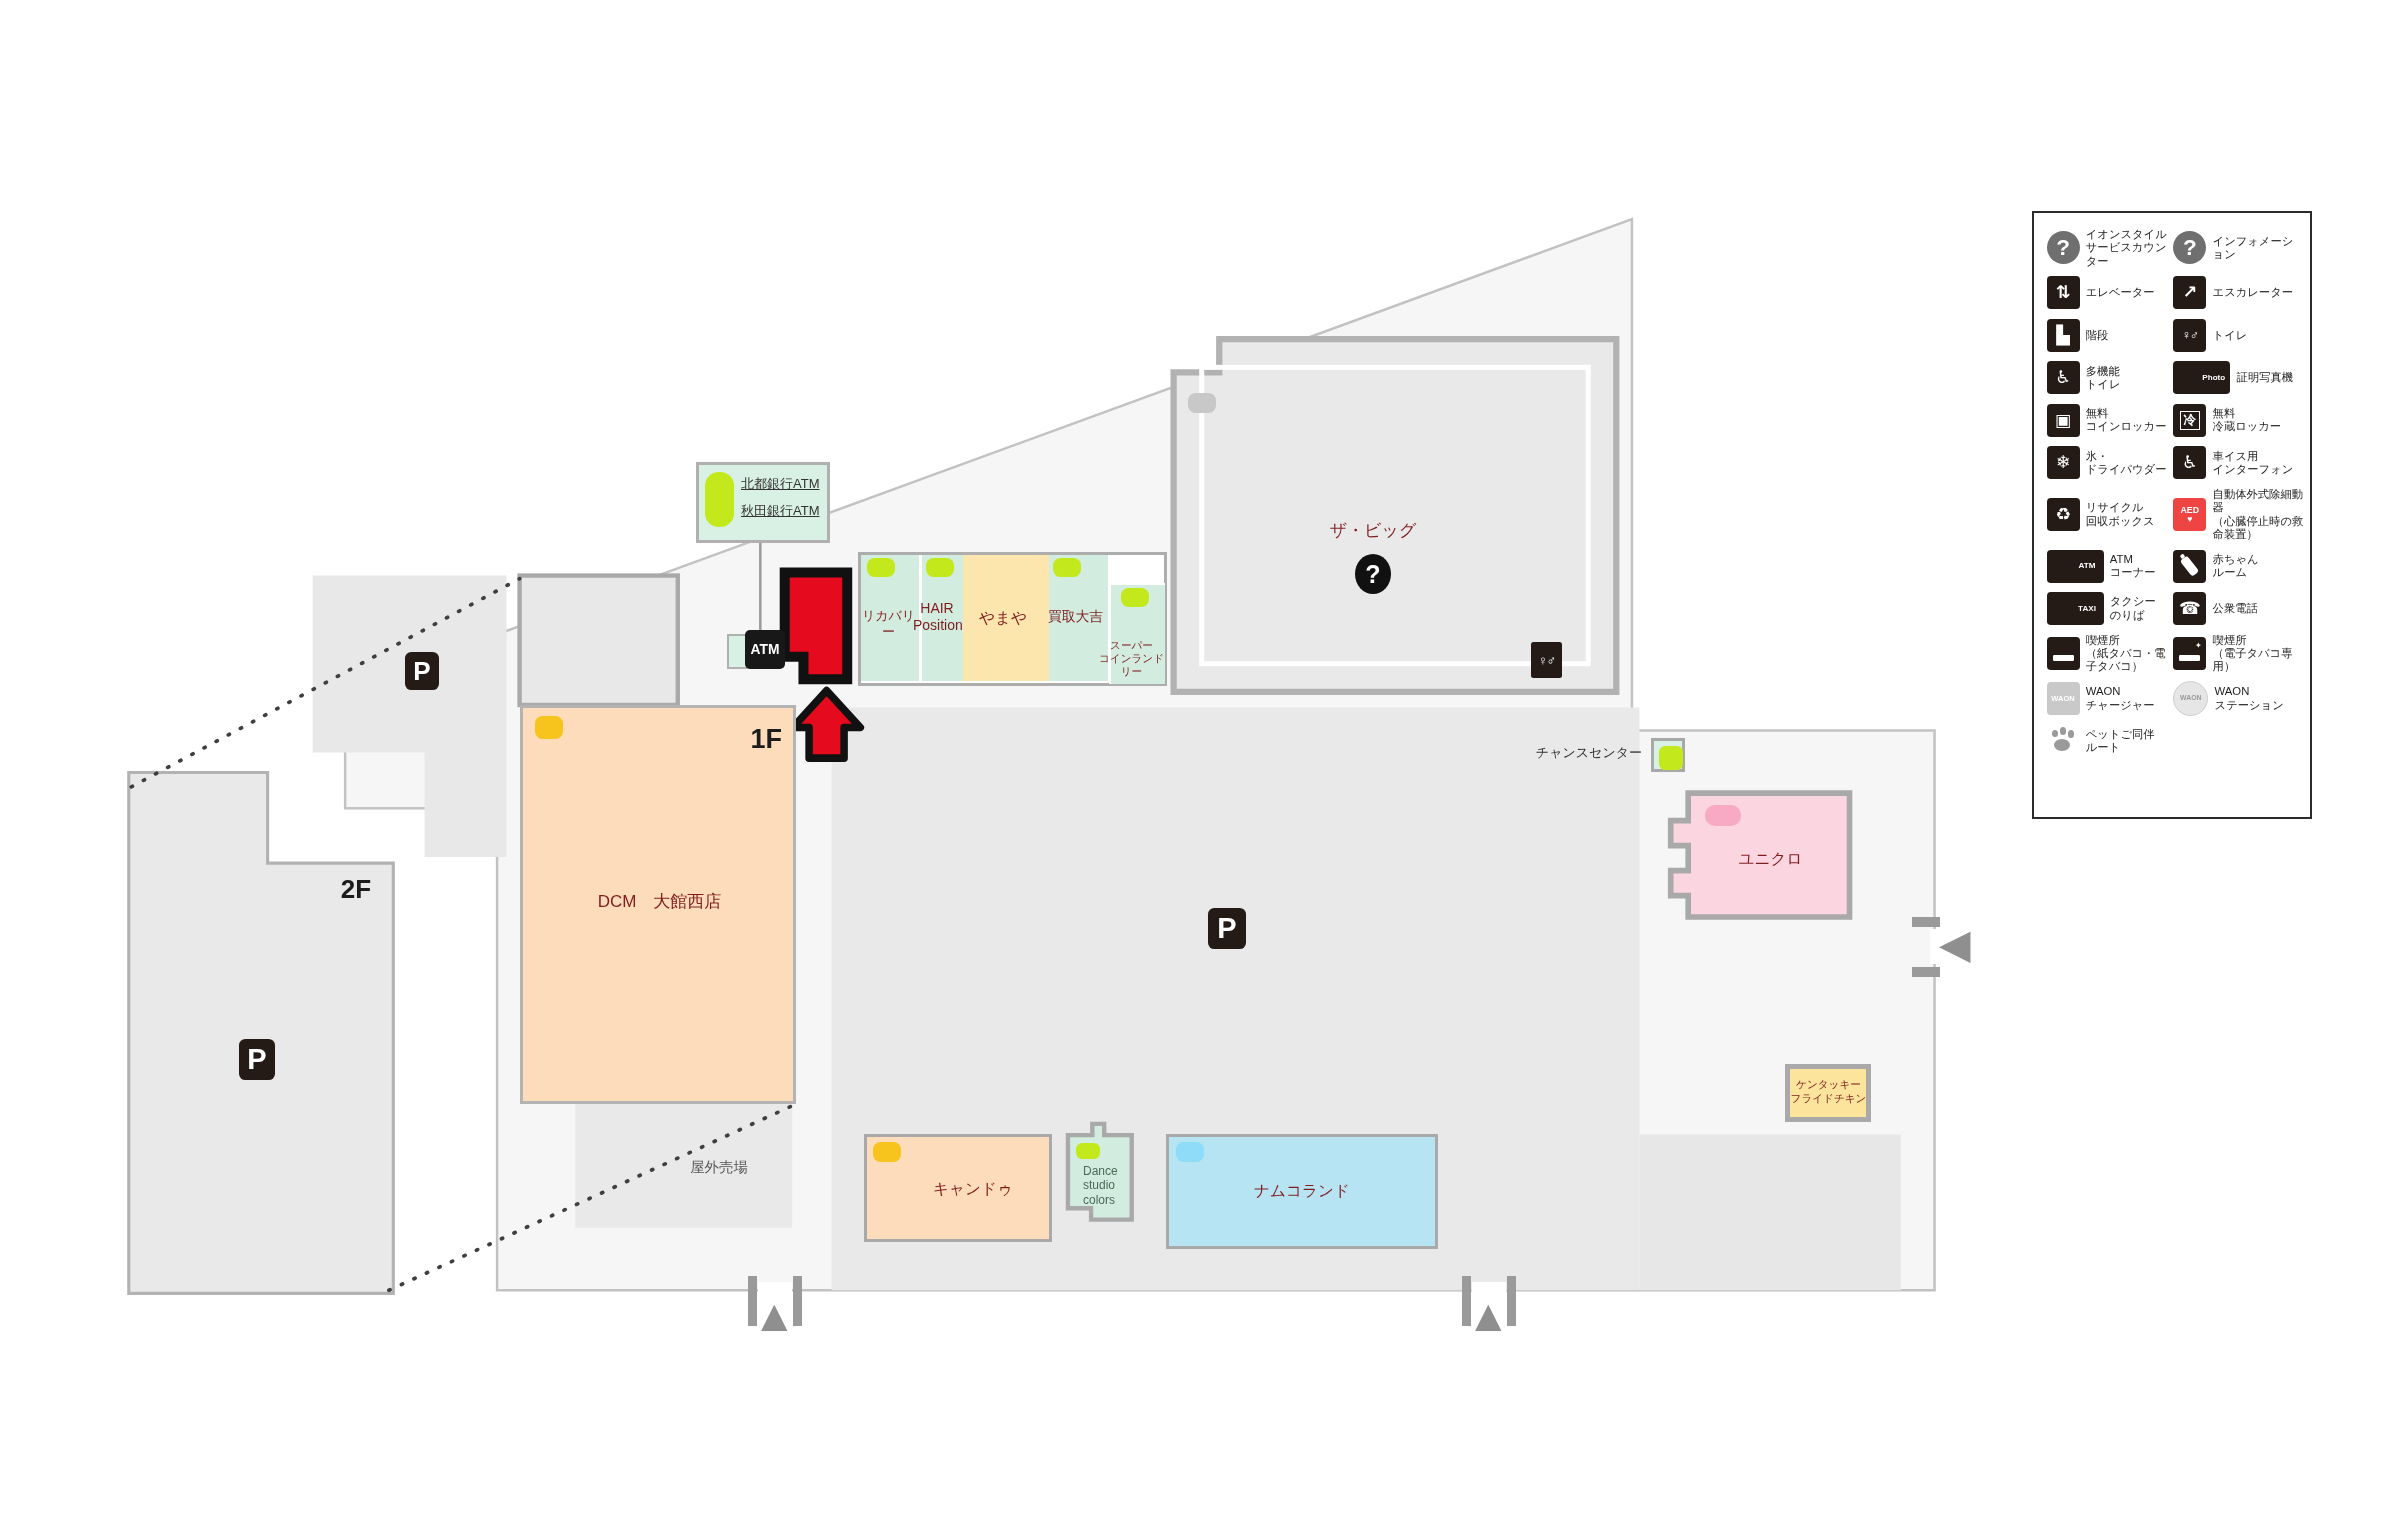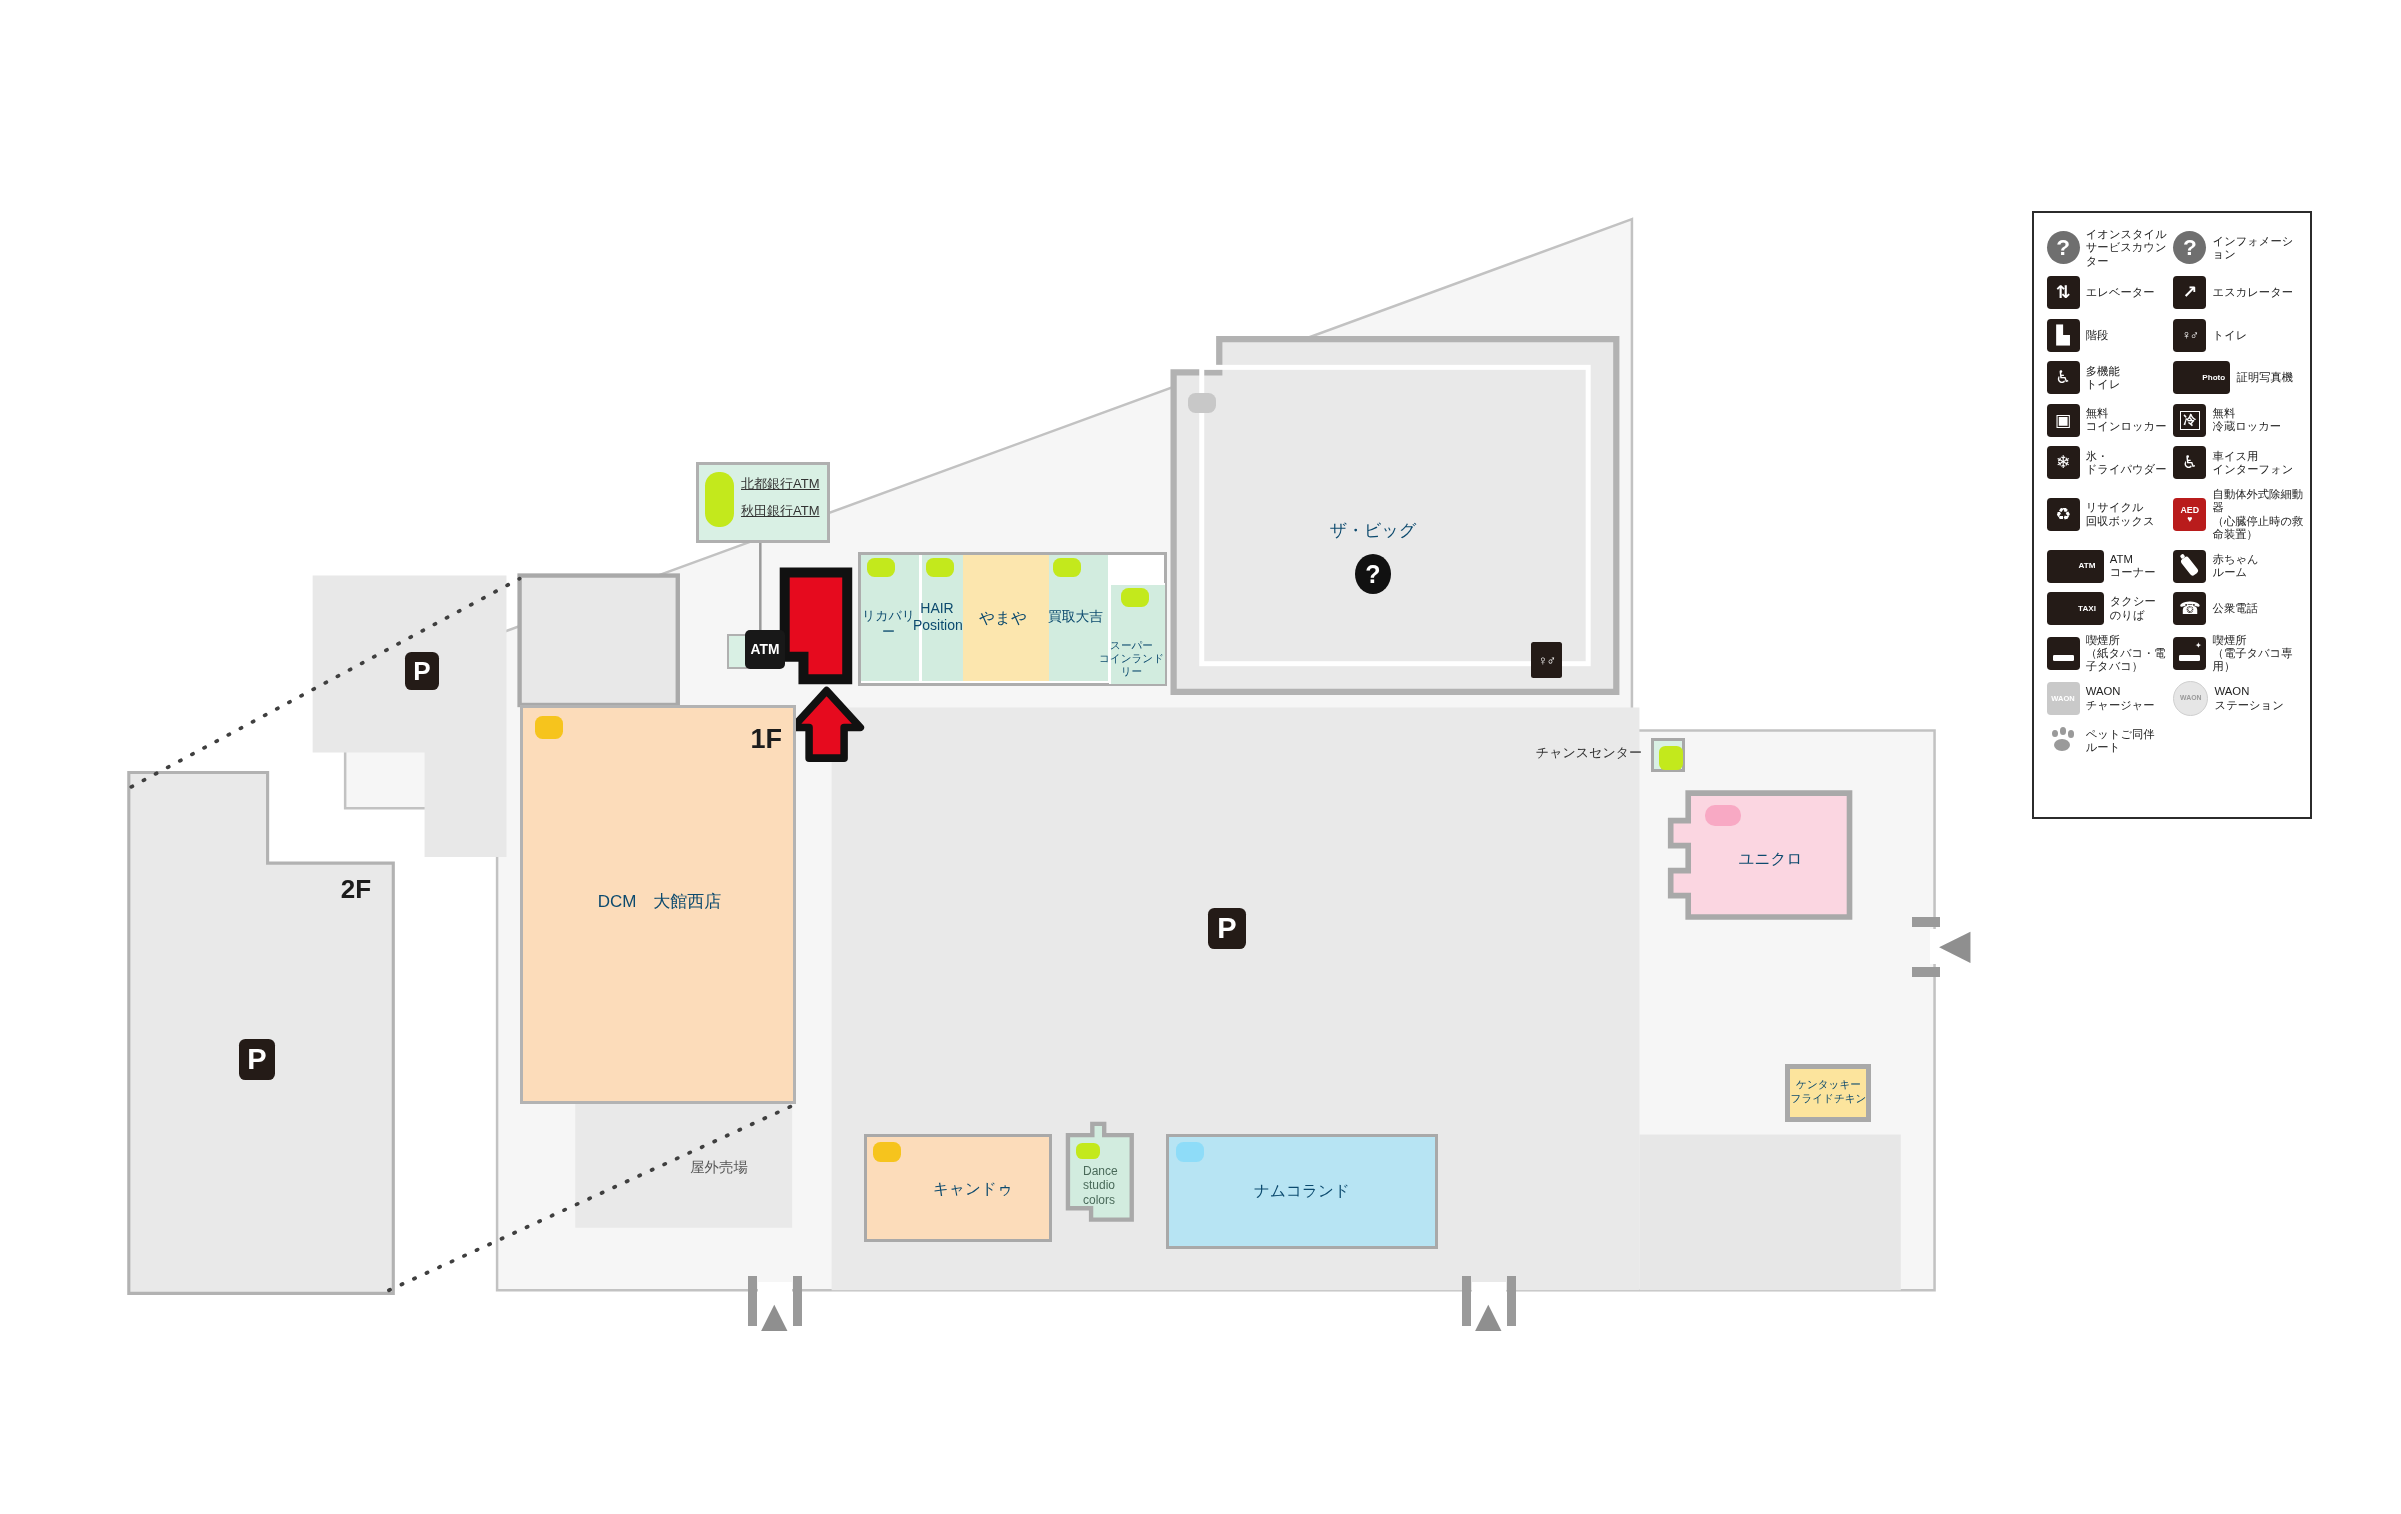--- a/index.html
+++ b/index.html
@@ -1,20 +1,20 @@
 <!DOCTYPE html>
 <html style="font-size:10px"><head>
 <meta charset="utf-8">
 <style>
   html,body{margin:0;padding:0;background:#fff;}
   #canvas{position:relative;width:2401px;height:1515px;background:#ffffff;overflow:hidden;
           font-family:"Liberation Sans","DejaVu Sans",sans-serif;color:#4c4c4c;}
   .abs{position:absolute;}
   svg{position:absolute;left:0;top:0;}
-  .lb{position:absolute;color:#0c4a6e;text-align:center;line-height:1.25;}
+  .lb{position:absolute;color:#7f1d1d;text-align:center;line-height:1.25;}
   .mk{position:absolute;border-radius:7.5px;}
   .pic{position:absolute;background:#241b17;color:#fff;font-weight:bold;
        display:flex;align-items:center;justify-content:center;border-radius:6.3px;}
   .tri{position:absolute;color:#8f8f8f;line-height:1;}
   .pillar{position:absolute;background:#9a9a9a;}
   .gapw{position:absolute;background:#ffffff;}
   .title{position:absolute;left:1018px;top:44px;width:468px;height:110px;background:#c9c9f1;
          display:flex;align-items:center;justify-content:center;font-size:53px;font-weight:bold;
          color:#151515;letter-spacing:2.5px;}
   .atm-callout{position:absolute;left:696px;top:462px;width:128px;height:75px;background:#d9f0e4;
@@ -29,21 +29,21 @@
   .lg-grid{display:grid;grid-template-columns:123px 1fr;row-gap:7.5px;column-gap:3.8px;}
   .lg-item{display:flex;align-items:center;min-height:35px;}
   .lg-ic{width:33px;height:33px;border-radius:3.8px;background:#241b17;color:#fff;flex:0 0 33px;
          display:flex;align-items:center;justify-content:center;font-weight:bold;font-size:17.5px;
          white-space:pre-line;text-align:center;line-height:1;position:relative;}
   .lg-ic.circle{border-radius:50%;background:#6f6f6f;font-size:22.5px;}
   .lg-ic.txt{font-size:8.1px;padding-left:24px;}
   .lg-ic.sm{font-size:12.5px;letter-spacing:-1.3px;}
   .lg-ic.rei{font-size:12.5px;}
   .lg-ic.rei span{border:1.3px solid #fff;padding:1.9px 2.5px;}
-  .lg-ic.aed{background:#b91c1c;font-size:8.8px;}
+  .lg-ic.aed{background:#ef4444;font-size:8.8px;}
   .lg-ic.waon{background:#c9c9c9;font-size:7.5px;}
   .lg-ic.waonst{border-radius:50%;background:#e6e6e6;color:#9a9a9a;font-size:6.9px;border:1.3px solid #cfcfcf;}
   .lg-ic.paw{background:transparent;}
   .lg-label{font-size:11.3px;color:#222;margin-left:6.3px;white-space:pre-line;line-height:1.18;text-align:left;}
   
   .bt{display:block;width:9.4px;height:20px;background:#fff;border-radius:3.1px;transform:rotate(-38deg);position:relative;}
   .bt:before{content:"";position:absolute;left:2.5px;top:-4.4px;width:4.4px;height:4.4px;background:#fff;border-radius:1.3px;}
   .cigbar{display:block;width:21px;height:5.6px;background:#fff;border-radius:1.3px;margin-top:8.8px;}
   .spark{position:absolute;right:4.4px;top:5px;color:#fff;font-size:8.1px;}
   .pawpad{position:absolute;left:7.5px;top:13.8px;width:16.3px;height:12.5px;background:#9a9a9a;border-radius:50%;}

